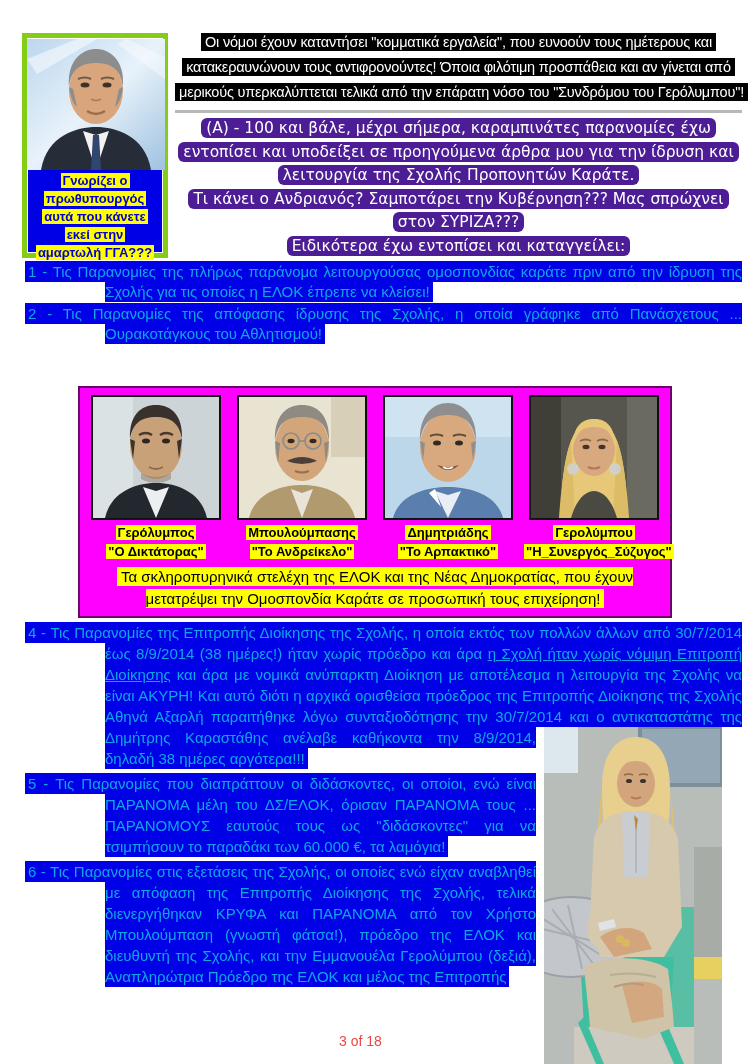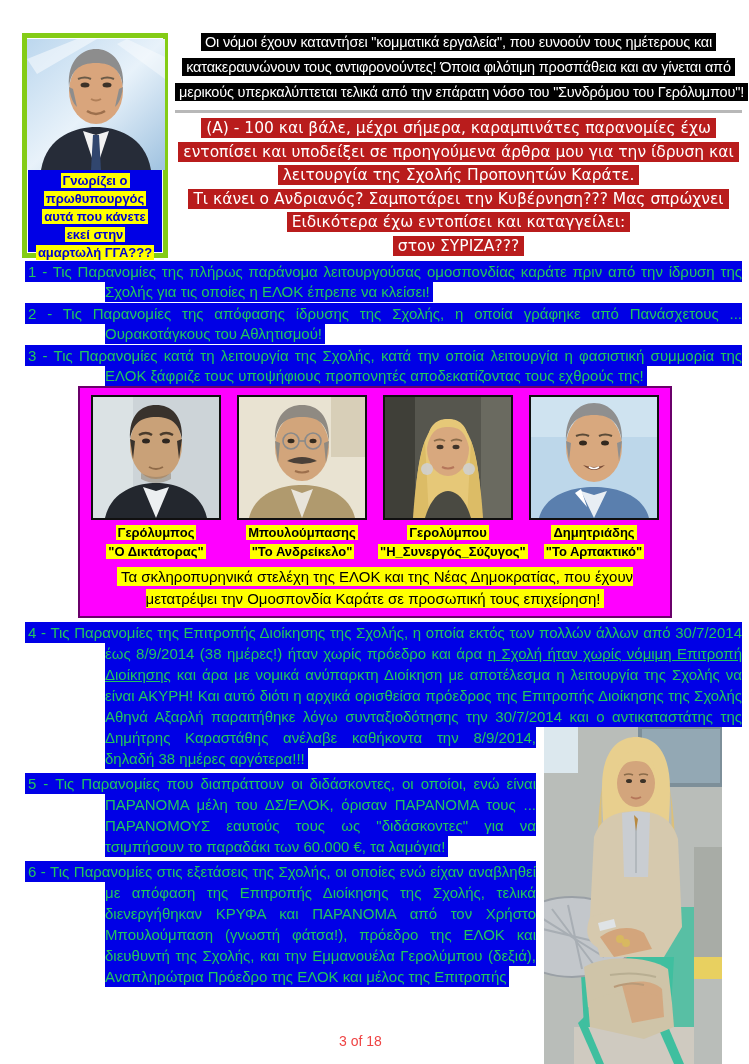--- a/index.html
+++ b/index.html
@@ -15,25 +15,25 @@
   .profile-caption .cl{font-weight:bold;font-size:13px;color:#0000d0;
     background:#ffff00;padding:0 2px;white-space:nowrap;}
 
   
   .header-right{position:absolute;left:175px;top:30px;width:567px;}
   .black-box{text-align:center;line-height:25px;font-size:14.5px;letter-spacing:-0.2px;color:#ffffff;}
   .black-box .hl{background:#000000;padding:1px 4px;white-space:nowrap;}
   .divider{height:3px;background:#b8b8b8;margin:5px 0 4px 0;}
   .red-box{text-align:center;line-height:23.5px;font-size:15.5px;color:#ffffff;
     font-family:"DejaVu Sans",sans-serif;}
-  .red-box .hl{background:#b91c1c;padding:1px 5px;white-space:nowrap;}
+  .red-box .hl{background:#4c1d95;padding:1px 5px;white-space:nowrap;border-radius:6px;}
 
   
   .items-top{position:absolute;left:25px;top:262px;width:717px;}
-  .item{font-size:15px;line-height:20px;text-align:justify;color:#22c55e;
+  .item{font-size:15px;line-height:20px;text-align:justify;color:#0ea5e9;
     padding-left:80px;text-indent:-80px;margin-bottom:2px;}
   .item .hl{background:#0000e6;padding:2px 3px;}
   .lower .item{line-height:21px;margin-bottom:4px;}
   .u{text-decoration:underline;}
 
   
   .gallery{position:absolute;left:78px;top:386px;width:594px;height:232px;
     background:#ff00ff;border:2px solid #6a006a;box-sizing:border-box;padding-top:7px;}
   .gallery-row{display:flex;justify-content:space-around;padding:0 3px;}
   .figure{width:140px;text-align:center;}
@@ -99,29 +99,28 @@
       <div><span class="hl">Οι νόμοι έχουν καταντήσει "κομματικά εργαλεία", που ευνοούν τους ημέτερους και</span></div>
       <div><span class="hl">κατακεραυνώνουν τους αντιφρονούντες! Όποια φιλότιμη προσπάθεια και αν γίνεται από</span></div>
       <div><span class="hl">μερικούς υπερκαλύπτεται τελικά από την επάρατη νόσο του "Συνδρόμου του Γερόλυμπου"!</span></div>
     </div>
     <div class="divider"></div>
     <div class="red-box">
       <div><span class="hl">(Α) - 100 και βάλε, μέχρι σήμερα, καραμπινάτες παρανομίες έχω</span></div>
       <div><span class="hl">εντοπίσει και υποδείξει σε προηγούμενα άρθρα μου για την ίδρυση και</span></div>
       <div><span class="hl">λειτουργία της Σχολής Προπονητών Καράτε.</span></div>
       <div><span class="hl">Τι κάνει ο Ανδριανός? Σαμποτάρει την Κυβέρνηση??? Μας σπρώχνει</span></div>
+      <div><span class="hl">στον ΣΥΡΙΖΑ???</span></div>
       <div><span class="hl">Ειδικότερα έχω εντοπίσει και καταγγείλει:</span></div>
-      <div><span class="hl">στον ΣΥΡΙΖΑ???</span></div>
     </div>
   </div>
 
   <div class="items-top">
     <div class="item"><span class="hl">1 - Τις Παρανομίες της πλήρως παράνομα λειτουργούσας ομοσπονδίας καράτε πριν από την ίδρυση της Σχολής για τις οποίες η ΕΛΟΚ έπρεπε να κλείσει!</span></div>
     <div class="item"><span class="hl">2 - Τις Παρανομίες της απόφασης ίδρυσης της Σχολής, η οποία γράφηκε από Πανάσχετους ... Ουρακοτάγκους του Αθλητισμού!</span></div>
-    <div class="item"><span class="hl">3 - Τις Παρανομίες κατά τη λειτουργία της Σχολής, κατά την οποία λειτουργία η φασιστική συμμορία της ΕΛΟΚ ξάφριζε τους υποψήφιους προπονητές αποδεκατίζοντας τους εχθρούς της!</span></div>
   </div>
 
   <div class="gallery">
     <div class="gallery-row">
 
       <div class="figure">
         <div class="photo">
           <svg viewBox="0 0 126 121" width="126" height="121">
             <rect width="126" height="121" fill="#cdd4d8"></rect>
             <rect x="0" y="0" width="40" height="121" fill="#dbe2e4"></rect>
@@ -161,20 +160,46 @@
             <line x1="60" y1="44" x2="66" y2="44" stroke="#8a8a8a" stroke-width="1.6"></line>
             <ellipse cx="52" cy="44" rx="3.5" ry="2.2" fill="#32291f"></ellipse>
             <ellipse cx="74" cy="44" rx="3.5" ry="2.2" fill="#32291f"></ellipse>
             <path d="M48,64 Q63,56 78,64 Q63,70 48,64 Z" fill="#4a4038"></path>
             <path d="M56,74 Q63,77 70,74" stroke="#9c6f4c" stroke-width="2" fill="none"></path>
           </svg>
         </div>
         <div class="fig-caption">
           <div><span class="cl">Μπουλούμπασης</span></div>
           <div><span class="cl">"Το Ανδρείκελο"</span></div>
+        </div>
+      </div>
+
+      <div class="figure">
+        <div class="photo">
+          <svg viewBox="0 0 126 121" width="126" height="121">
+            <rect width="126" height="121" fill="#bdd7ea"></rect>
+            <rect x="0" y="0" width="126" height="40" fill="#cfe3f0"></rect>
+            <path d="M8,121 C14,98 40,90 63,90 C86,90 112,98 118,121 Z" fill="#5a7fae"></path>
+            <path d="M50,94 L63,121 L76,94 L63,98 Z" fill="#e8eef4"></path>
+            <path d="M44,96 L56,110 L50,92 Z" fill="#ffffff"></path>
+            <ellipse cx="63" cy="50" rx="28" ry="35" fill="#d8a87e"></ellipse>
+            <path d="M35,44 C34,18 48,6 63,6 C78,6 92,18 91,44 C88,26 80,18 63,18 C46,18 38,26 35,44 Z" fill="#8f8f8f"></path>
+            <path d="M35,44 L38,64 L40,46 Z" fill="#8f8f8f"></path>
+            <path d="M91,44 L88,64 L86,46 Z" fill="#8f8f8f"></path>
+            <ellipse cx="52" cy="46" rx="4" ry="2.5" fill="#33291f"></ellipse>
+            <ellipse cx="74" cy="46" rx="4" ry="2.5" fill="#33291f"></ellipse>
+            <path d="M45,39 Q52,36 58,39" stroke="#5b4b38" stroke-width="2.2" fill="none"></path>
+            <path d="M68,39 Q74,36 81,39" stroke="#5b4b38" stroke-width="2.2" fill="none"></path>
+            <path d="M52,68 Q63,78 74,68 Q63,72 52,68 Z" fill="#7c4e38"></path>
+            <path d="M58,70 Q63,73 68,70" stroke="#ffffff" stroke-width="1.5" fill="none"></path>
+          </svg>
+        </div>
+        <div class="fig-caption">
+          <div><span class="cl">Δημητριάδης</span></div>
+          <div><span class="cl">"Το Αρπακτικό"</span></div>
         </div>
       </div>
 
       <div class="figure">
         <div class="photo">
           <svg viewBox="0 0 126 121" width="126" height="121">
             <rect width="126" height="121" fill="#56564e"></rect>
             <rect x="0" y="0" width="30" height="121" fill="#3f3f38"></rect>
             <rect x="96" y="0" width="30" height="121" fill="#6a6a60"></rect>
             <path d="M30,121 C30,70 38,22 63,22 C88,22 96,70 96,121 Z" fill="#e6c878"></path>
@@ -188,46 +213,20 @@
             <path d="M66,44 Q71,41 77,44" stroke="#8a6b4a" stroke-width="1.8" fill="none"></path>
             <path d="M57,70 Q63,73 69,70" stroke="#b5765a" stroke-width="2" fill="none"></path>
             <circle cx="42" cy="72" r="6" fill="#cfcfcf" opacity="0.9"></circle>
             <circle cx="84" cy="72" r="6" fill="#cfcfcf" opacity="0.9"></circle>
             <path d="M40,121 C46,100 56,94 63,94 C70,94 80,100 86,121 Z" fill="#4a4a42"></path>
           </svg>
         </div>
         <div class="fig-caption">
           <div><span class="cl">Γερολύμπου</span></div>
           <div><span class="cl">"Η_Συνεργός_Σύζυγος"</span></div>
-        </div>
-      </div>
-
-      <div class="figure">
-        <div class="photo">
-          <svg viewBox="0 0 126 121" width="126" height="121">
-            <rect width="126" height="121" fill="#bdd7ea"></rect>
-            <rect x="0" y="0" width="126" height="40" fill="#cfe3f0"></rect>
-            <path d="M8,121 C14,98 40,90 63,90 C86,90 112,98 118,121 Z" fill="#5a7fae"></path>
-            <path d="M50,94 L63,121 L76,94 L63,98 Z" fill="#e8eef4"></path>
-            <path d="M44,96 L56,110 L50,92 Z" fill="#ffffff"></path>
-            <ellipse cx="63" cy="50" rx="28" ry="35" fill="#d8a87e"></ellipse>
-            <path d="M35,44 C34,18 48,6 63,6 C78,6 92,18 91,44 C88,26 80,18 63,18 C46,18 38,26 35,44 Z" fill="#8f8f8f"></path>
-            <path d="M35,44 L38,64 L40,46 Z" fill="#8f8f8f"></path>
-            <path d="M91,44 L88,64 L86,46 Z" fill="#8f8f8f"></path>
-            <ellipse cx="52" cy="46" rx="4" ry="2.5" fill="#33291f"></ellipse>
-            <ellipse cx="74" cy="46" rx="4" ry="2.5" fill="#33291f"></ellipse>
-            <path d="M45,39 Q52,36 58,39" stroke="#5b4b38" stroke-width="2.2" fill="none"></path>
-            <path d="M68,39 Q74,36 81,39" stroke="#5b4b38" stroke-width="2.2" fill="none"></path>
-            <path d="M52,68 Q63,78 74,68 Q63,72 52,68 Z" fill="#7c4e38"></path>
-            <path d="M58,70 Q63,73 68,70" stroke="#ffffff" stroke-width="1.5" fill="none"></path>
-          </svg>
-        </div>
-        <div class="fig-caption">
-          <div><span class="cl">Δημητριάδης</span></div>
-          <div><span class="cl">"Το Αρπακτικό"</span></div>
         </div>
       </div>
 
     </div>
     <div class="gallery-note">
       <span class="hl">Τα σκληροπυρηνικά στελέχη της ΕΛΟΚ και της Νέας Δημοκρατίας, που έχουν μετατρέψει την Ομοσπονδία Καράτε σε προσωπική τους επιχείρηση!</span>
     </div>
   </div>
 
   <div class="lower">

